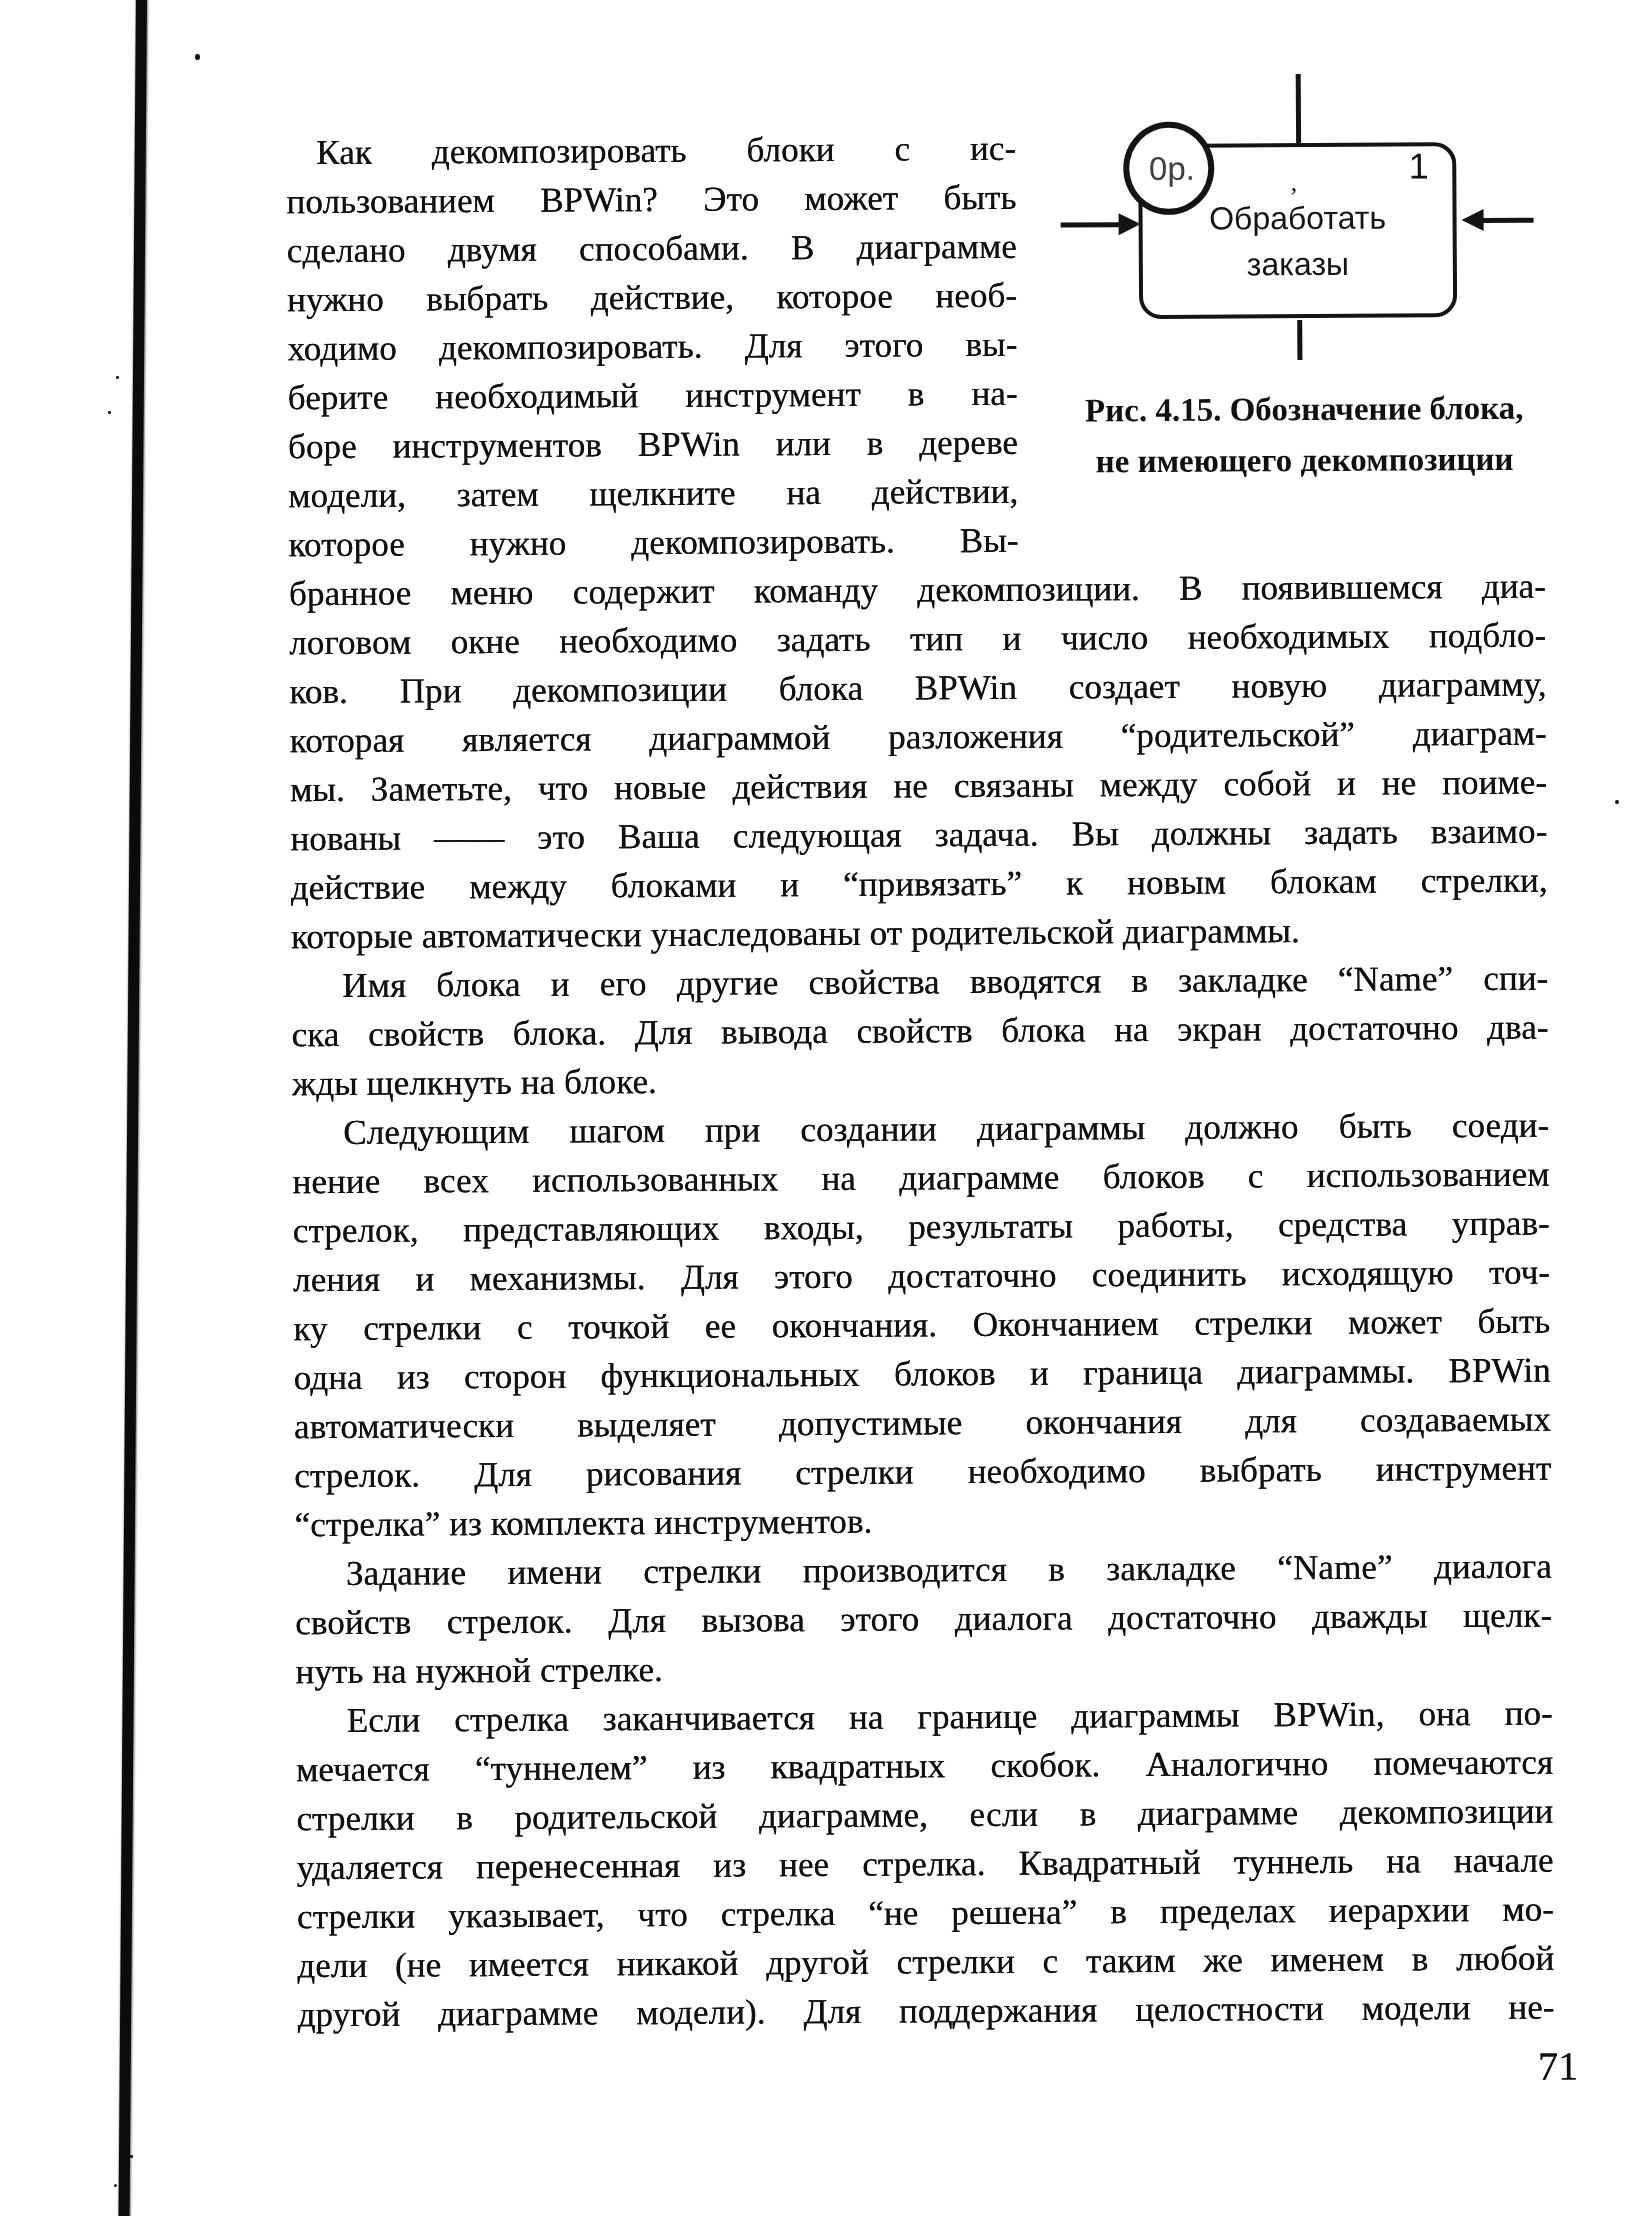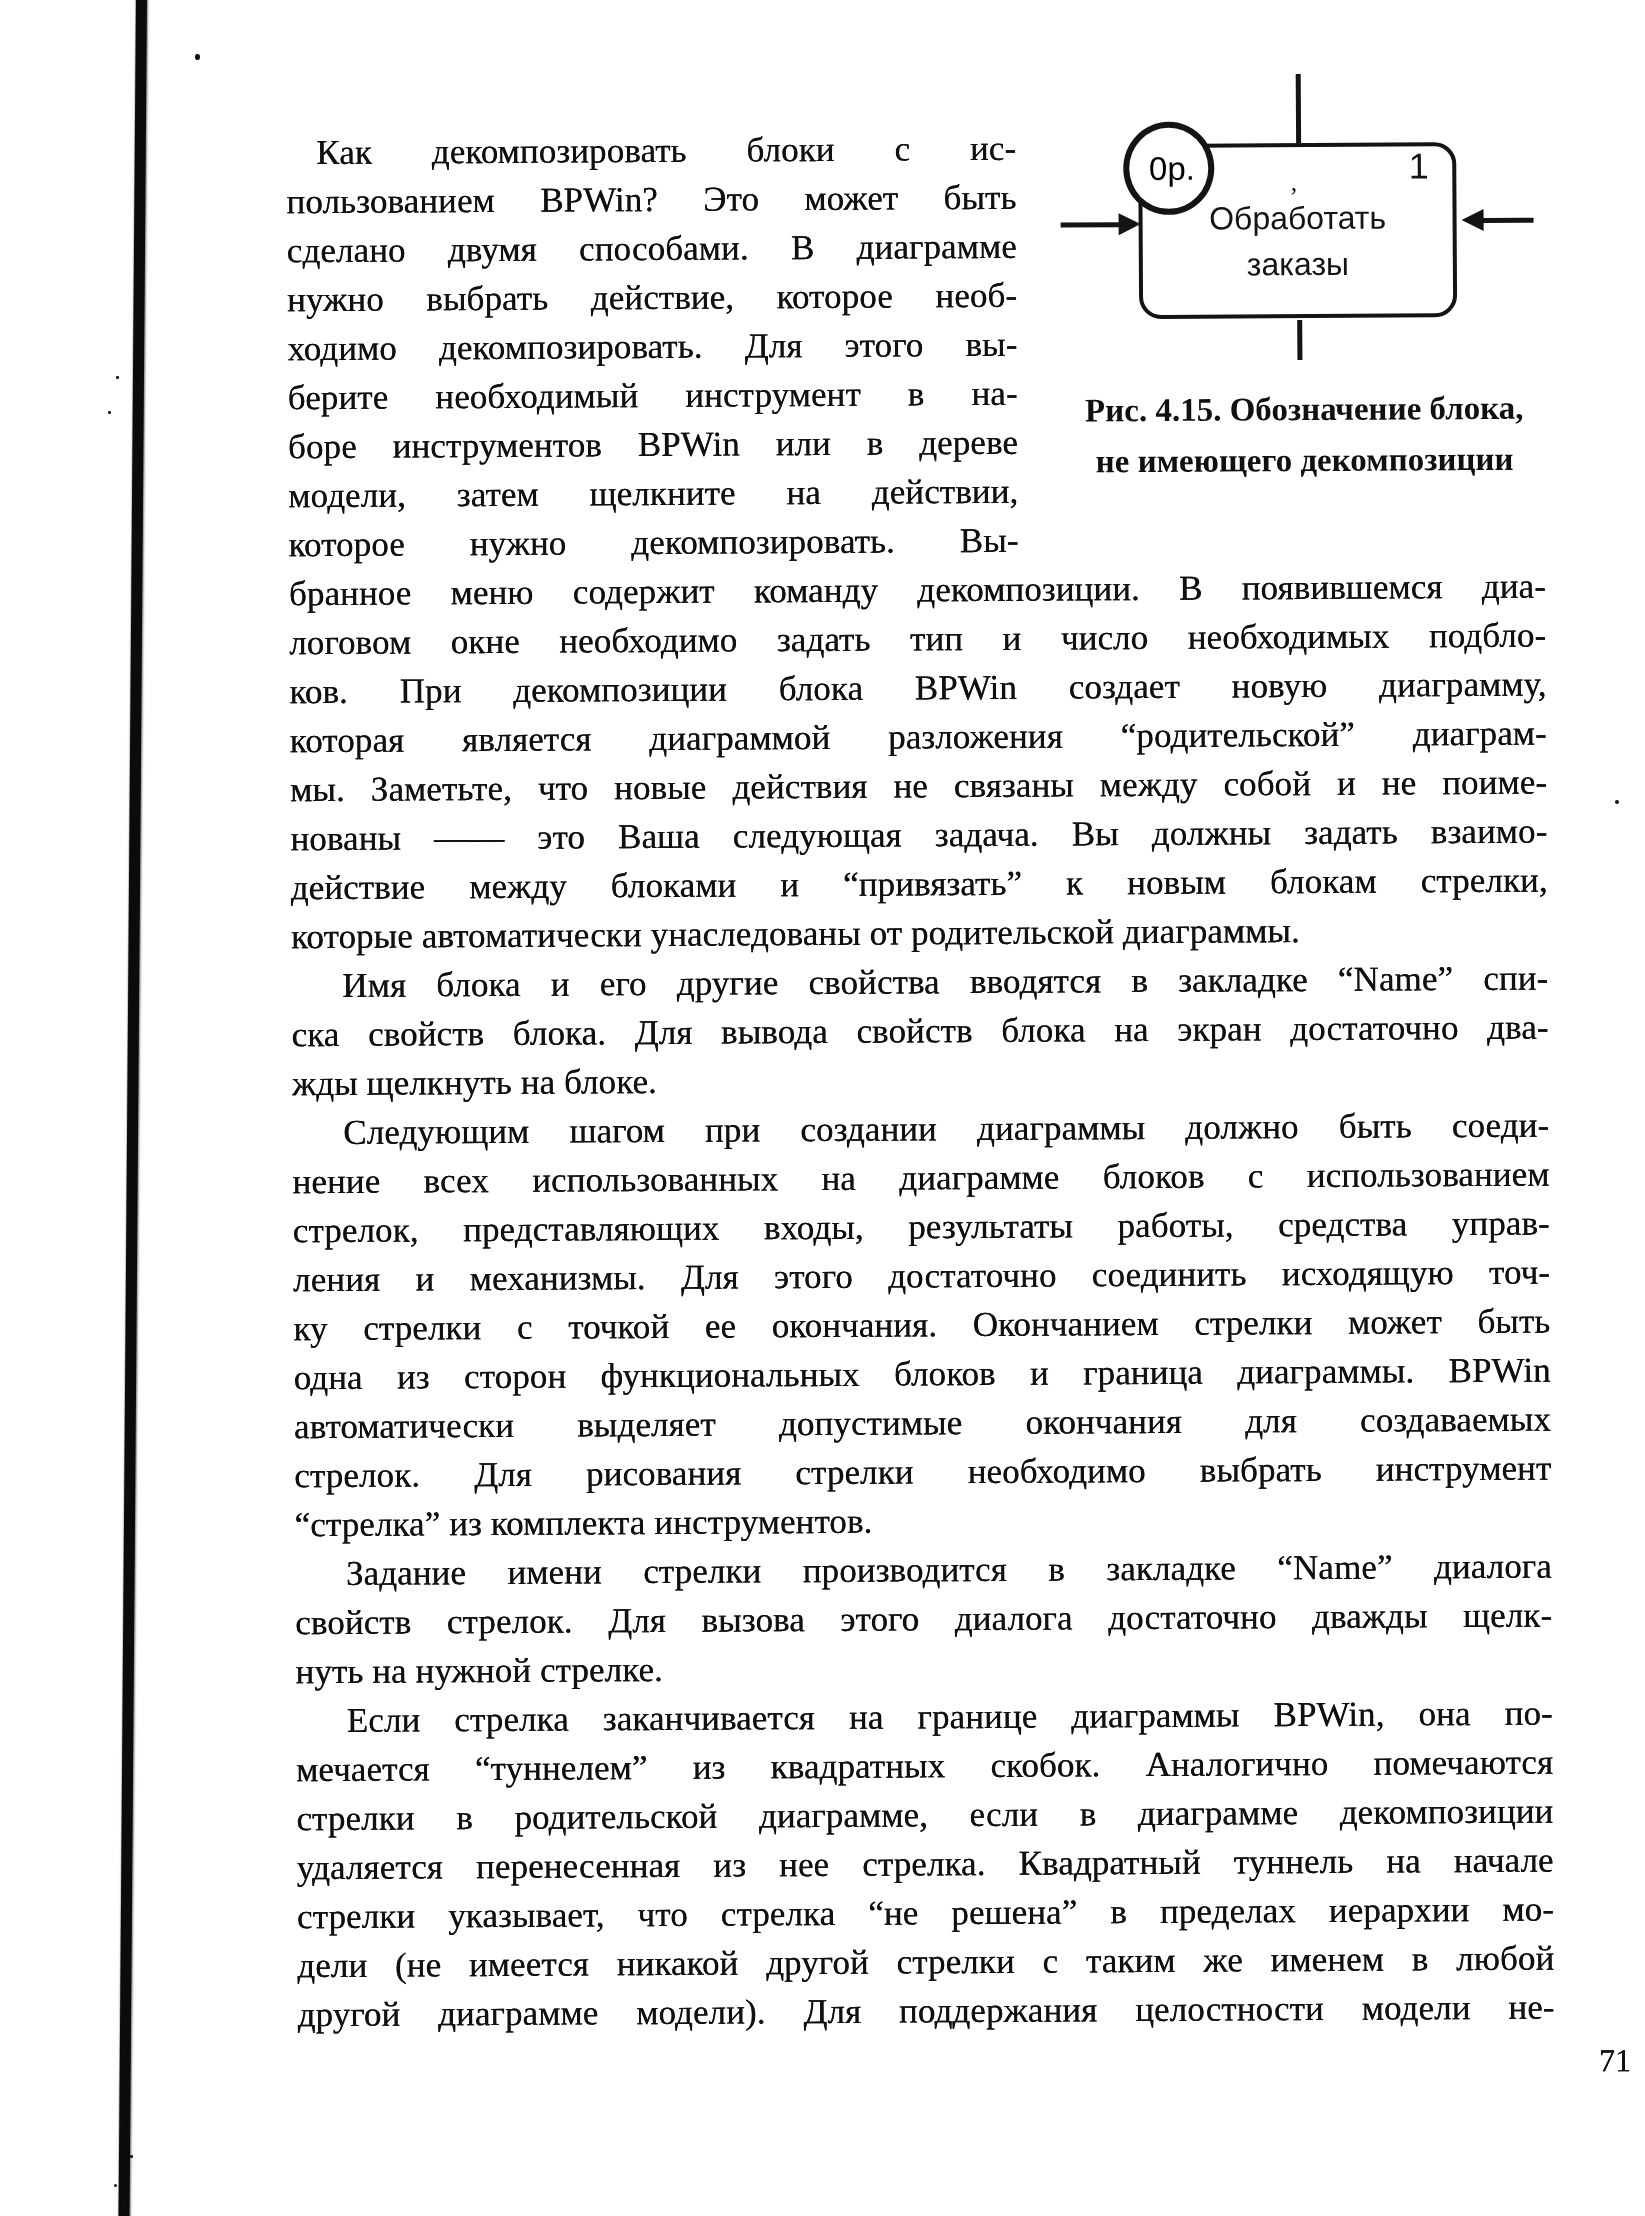--- a/index.html
+++ b/index.html
@@ -42,21 +42,21 @@
     position:absolute;left:96px;top:69px;width:318px;height:175px;
     border:4.5px solid #141414;border-radius:22px;background:#fff;
     box-sizing:border-box;
   }
   .fig-circle{
     position:absolute;left:81px;top:47px;width:91px;height:93px;
     border:6.4px solid #141414;border-radius:50%;background:#fff;
     box-sizing:border-box;display:flex;align-items:center;justify-content:center;
   }
   .fig-circle-label{
-    font-family:"Liberation Sans", sans-serif;font-size:33px;color:#000000;
+    font-family:"Liberation Sans", sans-serif;font-size:33px;color:#404040;
     padding-left:6.4px;
   }
   .fig-block-number{
     position:absolute;left:357px;top:72px;width:39px;text-align:center;
     font-family:"Liberation Sans", sans-serif;font-size:36px;color:#141414;
   }
   .fig-block-title{
     position:absolute;left:96px;top:121px;width:318px;text-align:center;
     font-family:"Liberation Sans", sans-serif;font-size:32px;line-height:46px;
     color:#141414;
@@ -68,21 +68,21 @@
   .arrow-head.left{border-right:22px solid #141414;}
   .left-arrow-line{left:18px;top:147px;width:62px;}
   .left-arrow-head{left:76px;top:138px;}
   .right-arrow-head{left:419px;top:136px;}
   .right-arrow-line{left:440px;top:145px;width:51px;}
   .fig-caption{
     position:absolute;left:0;top:310px;width:521px;text-align:center;
     font-weight:700;font-size:33px;line-height:51px;color:#101010;
   }
   .page-num{
-    position:absolute;left:1593px;top:2047px;font-size:32px;color:#101010;
+    position:absolute;left:1532px;top:2047px;font-size:40px;color:#101010;
     text-shadow:0.3px 0 0 #101010;
   }
 </style>
 </head>
 <body>
 
 <div class="scan-bar"></div>
 
 <div class="speck" style="left:195px;top:54px;width:4.5px;height:6.4px;"></div>
 <div class="speck" style="left:116px;top:376px;width:2.6px;height:2.6px;"></div>

